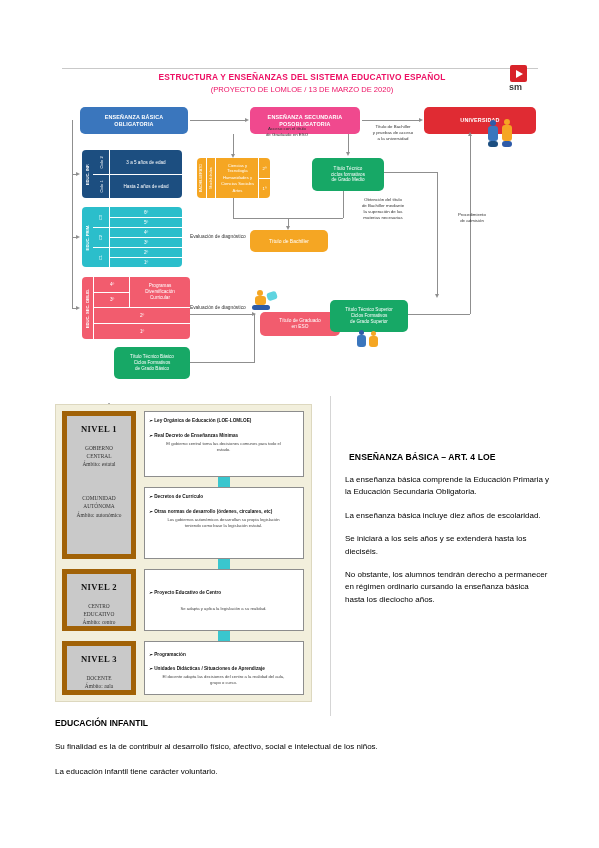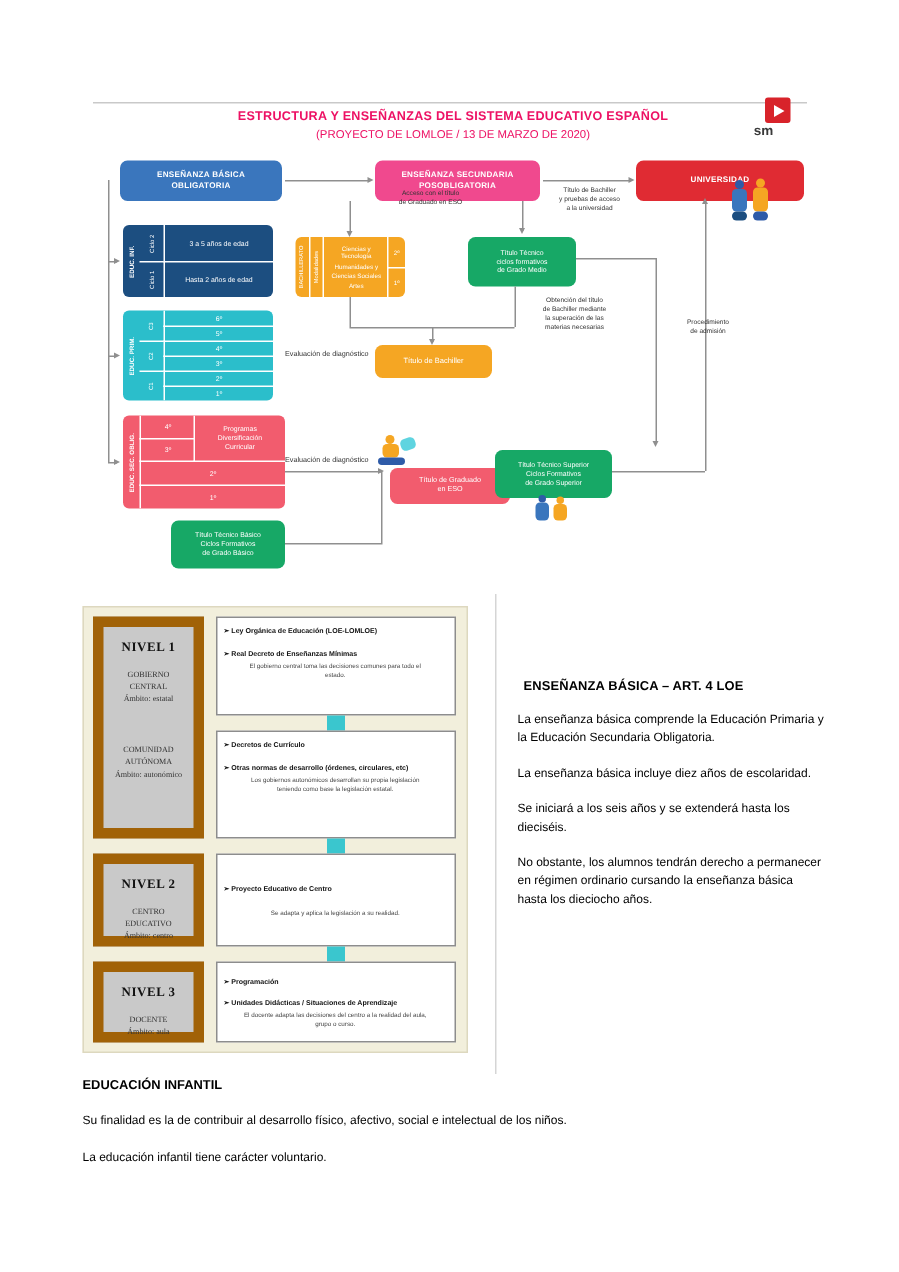--- a/index.html
+++ b/index.html
@@ -22,21 +22,21 @@
   .info-title{
     position:absolute;left:40px;top:10px;width:400px;text-align:center;
     color:#ED1164;font-weight:bold;font-size:8.4px;letter-spacing:.2px;line-height:11px;
   }
   .info-sub{
     position:absolute;left:40px;top:23px;width:400px;text-align:center;
     color:#ED1164;font-size:7.6px;line-height:10px;
   }
   .sm-logo{position:absolute;left:510px;top:65px;width:17px;height:17px;background:#D8232A;border-radius:2px;}
   .sm-logo .tri{position:absolute;left:6px;top:4.5px;width:0;height:0;border-left:7px solid #fff;border-top:4px solid transparent;border-bottom:4px solid transparent;}
-  .sm-text{position:absolute;left:498px;top:82px;width:22px;text-align:center;color:#3a3a3a;font-weight:bold;font-size:9px;}
+  .sm-text{position:absolute;left:509px;top:82px;width:22px;text-align:left;color:#3a3a3a;font-weight:bold;font-size:9px;}
 
   .box{position:absolute;border-radius:5px;color:#fff;display:flex;align-items:center;justify-content:center;text-align:center;line-height:1.25;}
   .hdr{font-size:5.4px;font-weight:bold;letter-spacing:.2px;}
 
   .b-basica{left:18px;top:45px;width:108px;height:27px;background:#3A76BD;}
   .b-secund{left:188px;top:45px;width:110px;height:27px;background:#F0498E;}
   .b-univ{left:362px;top:45px;width:112px;height:27px;background:#E02B33;}
 
   
   .stage{position:absolute;border-radius:4px;overflow:hidden;}
@@ -72,21 +72,21 @@
   .t-eso{left:198px;top:250px;width:80px;height:24px;background:#F25C6E;font-size:4.8px;flex-direction:column;}
 
   
   .person{position:absolute;}
   .p-head{position:absolute;border-radius:50%;}
   .p-body{position:absolute;border-radius:3px;}
 
   
   .sec-h{position:absolute;font-weight:bold;font-size:9px;color:#000;letter-spacing:.2px;margin-top:16px;}
   .leg{position:absolute;left:55px;top:404px;width:255px;height:296px;background:#F2EFDC;border:1px solid #ddd8bf;}
-  .lvl{position:absolute;left:6px;width:74px;background:#C9C9C9;border:7px solid #a16207;display:flex;flex-direction:column;align-items:center;justify-content:flex-start;padding-top:8px;box-sizing:border-box;}
+  .lvl{position:absolute;left:6px;width:74px;background:#C9C9C9;border:5px solid #a16207;display:flex;flex-direction:column;align-items:center;justify-content:flex-start;padding-top:8px;box-sizing:border-box;}
   .lvl .t{font-family:"Liberation Serif",serif;font-weight:bold;font-size:8.6px;color:#111;letter-spacing:.4px;}
   .lvl .s{font-family:"Liberation Serif",serif;font-size:5.4px;color:#333;text-align:center;line-height:1.5;margin-top:10px;}
   .lvl .s2{margin-top:26px;}
   .lbox{position:absolute;left:88px;width:160px;background:#fff;border:1px solid #8d8d8d;box-sizing:border-box;padding:5px 5px 4px 4px;}
   .li{font-size:4.7px;font-weight:bold;color:#111;line-height:1.5;margin-bottom:2px;}
   .sub{font-size:4.2px;color:#444;line-height:1.45;text-align:center;padding:0 10px;margin-top:2px;}
   .fat-arrow{position:absolute;width:22px;}
   .fat-arrow .shaft{width:12px;height:11px;background:#3AC6CE;margin:0 auto;}
   .fat-arrow .head{width:0;height:0;border-left:11px solid transparent;border-right:11px solid transparent;border-top:9px solid #3AC6CE;}
 

